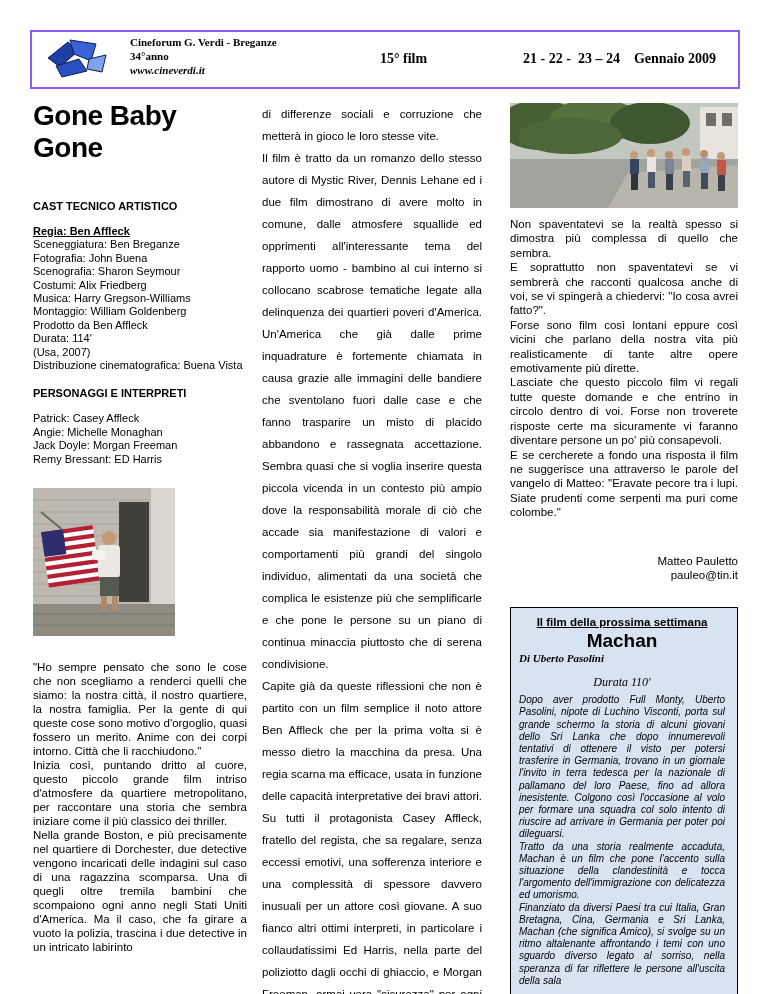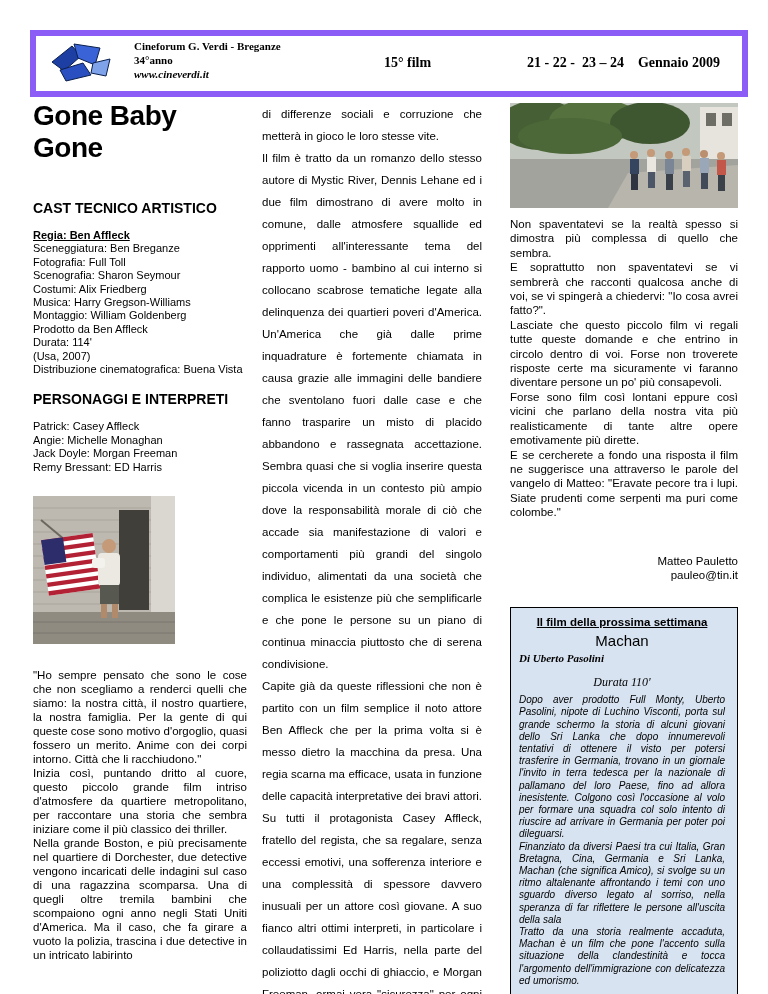--- a/index.html
+++ b/index.html
@@ -1,48 +1,48 @@
 <!DOCTYPE html>
 <html><head>
 <meta charset="utf-8">
 <style>
   html, body { margin:0; padding:0; }
   body {
     width:768px; height:994px; background:#ffffff; overflow:hidden;
     position:relative; font-family:"Liberation Sans", sans-serif; color:#000;
   }
   
-  .header-box { position:absolute; left:30px; top:30px; width:706px; height:55px; border:6px solid #8b5cf6; background:#fff; }
+  .header-box { position:absolute; left:30px; top:30px; width:706px; height:55px; border:2px solid #8b5cf6; background:#fff; }
   .logo { position:absolute; left:10px; top:4px; width:74px; height:46px; }
   .org-block { position:absolute; left:98px; top:3px; font-family:"Liberation Serif", serif; font-size:11px; font-weight:bold; line-height:14px; }
   .org-website { font-style:italic; }
   .film-number { position:absolute; left:0; right:0; top:19px; text-align:center; font-family:"Liberation Serif", serif; font-size:14px; font-weight:bold;padding-left:37px; }
   .dates { position:absolute; right:22px; top:19px; font-family:"Liberation Serif", serif; font-size:14px; font-weight:bold; white-space:pre; }
   
   .col { position:absolute; }
   .col-left  { left:33px;  top:100px; width:214px; }
   .col-mid   { left:262px; top:103px; width:220px; font-size:11.5px; line-height:22px; text-align:justify; }
   .col-right { left:510px; top:103px; width:228px; font-size:11.5px; line-height:14.4px; }
   .col-mid p, .col-right p.review, .body-text p, .box-body p { margin:0; }
   
   .film-title { font-size:28px; font-weight:bold; letter-spacing:-0.5px; margin:0 0 36px 0; }
-  .sec-heading { font-size:14px; font-weight:bold; margin:0 0 13px 0; }
+  .sec-heading { font-size:11px; font-weight:bold; margin:0 0 13px 0; }
   .sec-heading.second { margin-top:15px; }
   .regia { font-size:11px; font-weight:bold; text-decoration:underline; line-height:13.4px; }
   .credit-line, .cast-line { font-size:11px; line-height:13.4px; }
   .photo-flag { width:142px; height:148px; margin-top:22px; }
   .body-text { margin-top:24px; font-size:11.5px; line-height:14px; text-align:justify; }
   
   .photo-street { width:228px; height:105px; margin-bottom:9px; }
   .col-right p.review { text-align:justify; }
   .signature { margin-top:34px; text-align:right; font-size:11.5px; line-height:14.5px; }
   
   .next-box { margin-top:24px; background:#d7e3f1; border:1px solid #000; padding:7px 12px 9px 8px; }
   .box-heading { font-size:11.5px; font-weight:bold; text-decoration:underline; text-align:center; margin-bottom:5px; }
-  .box-title { font-size:15px; font-weight:normal; text-align:center; margin-bottom:3px; }
+  .box-title { font-size:19px; font-weight:bold; text-align:center; margin-bottom:3px; }
   .box-director { font-family:"Liberation Serif", serif; font-size:11px; font-weight:bold; font-style:italic; text-align:left; margin-bottom:9px; }
   .box-durata { font-family:"Liberation Serif", serif; font-size:12px; font-style:italic; text-align:center; margin-bottom:5px; }
   .box-body { font-size:10px; font-style:italic; line-height:12.2px; text-align:justify; }
 </style>
 </head>
 <body>
 
 <div class="page">
 
   <div class="header-box">
@@ -65,21 +65,21 @@
     <div class="dates">21 - 22 -  23 – 24    Gennaio 2009</div>
   </div>
 
   <div class="col col-left">
     <h1 class="film-title">Gone Baby Gone</h1>
 
     <div class="sec-heading">CAST TECNICO ARTISTICO</div>
     <div class="regia">Regia: Ben Affleck</div>
     <div class="credits">
       <div class="credit-line">Sceneggiatura: Ben Breganze</div>
-      <div class="credit-line">Fotografia: Full Toll</div>
+      <div class="credit-line">Fotografia: John Buena</div>
       <div class="credit-line">Scenografia: Sharon Seymour</div>
       <div class="credit-line">Costumi: Alix Friedberg</div>
       <div class="credit-line">Musica: Harry Gregson-Williams</div>
       <div class="credit-line">Montaggio: William Goldenberg</div>
       <div class="credit-line">Prodotto da Ben Affleck</div>
       <div class="credit-line">Durata: 114'</div>
       <div class="credit-line">(Usa, 2007)</div>
       <div class="credit-line">Distribuzione cinematografica: Buena Vista</div>
     </div>
 
@@ -188,35 +188,35 @@
               <circle cx="4" cy="4" r="4" fill="#c49a78"></circle>
               <rect x="0" y="8" width="9" height="15" fill="#c2574a"></rect>
               <rect x="1" y="23" width="7" height="16" fill="#3a4148"></rect>
             </g>
         </g>
       </svg>
     </div>
 
     <p class="review">Non spaventatevi se la realtà spesso si dimostra più complessa di quello che sembra.</p>
     <p class="review">E soprattutto non spaventatevi se vi sembrerà che racconti qualcosa anche di voi, se vi spingerà a chiedervi: "Io cosa avrei fatto?".</p>
+    <p class="review">Forse sono film così lontani eppure così vicini che parlano della nostra vita più realisticamente di tante altre opere emotivamente più dirette.</p>
     <p class="review">Lasciate che questo piccolo film vi regali tutte queste domande e che entrino in circolo dentro di voi. Forse non troverete risposte certe ma sicuramente vi faranno diventare persone un po' più consapevoli.</p>
-    <p class="review">Forse sono film così lontani eppure così vicini che parlano della nostra vita più realisticamente di tante altre opere emotivamente più dirette.</p>
     <p class="review">E se cercherete a fondo una risposta il film ne suggerisce una attraverso le parole del vangelo di Matteo: "Eravate pecore tra i lupi. Siate prudenti come serpenti ma puri come colombe."</p>
 
     <div class="signature">
       <div>Matteo Pauletto</div>
       <div>pauleo@tin.it</div>
     </div>
 
     <div class="next-box">
       <div class="box-heading">Il film della prossima settimana</div>
       <div class="box-title">Machan</div>
       <div class="box-director">Di Uberto Pasolini</div>
       <div class="box-durata">Durata 110'</div>
       <div class="box-body">
         <p>Dopo aver prodotto Full Monty, Uberto Pasolini, nipote di Luchino Visconti, porta sul grande schermo la storia di alcuni giovani dello Sri Lanka che dopo innumerevoli tentativi di ottenere il visto per potersi trasferire in Germania, trovano in un giornale l'invito in terra tedesca per la nazionale di pallamano del loro Paese, fino ad allora inesistente. Colgono così l'occasione al volo per formare una squadra col solo intento di riuscire ad arrivare in Germania per poter poi dileguarsi.</p>
+        <p>Tratto da una storia realmente accaduta, Machan è un film che pone l'accento sulla situazione della clandestinità e tocca l'argomento dell'immigrazione con delicatezza ed umorismo.</p>
         <p>Finanziato da diversi Paesi tra cui Italia, Gran Bretagna, Cina, Germania e Sri Lanka, Machan (che significa Amico), si svolge su un ritmo altalenante affrontando i temi con uno sguardo diverso legato al sorriso, nella speranza di far riflettere le persone all'uscita della sala</p>
-        <p>Tratto da una storia realmente accaduta, Machan è un film che pone l'accento sulla situazione della clandestinità e tocca l'argomento dell'immigrazione con delicatezza ed umorismo.</p>
       </div>
     </div>
   </div>
 
 </div>
 
 </body></html>

